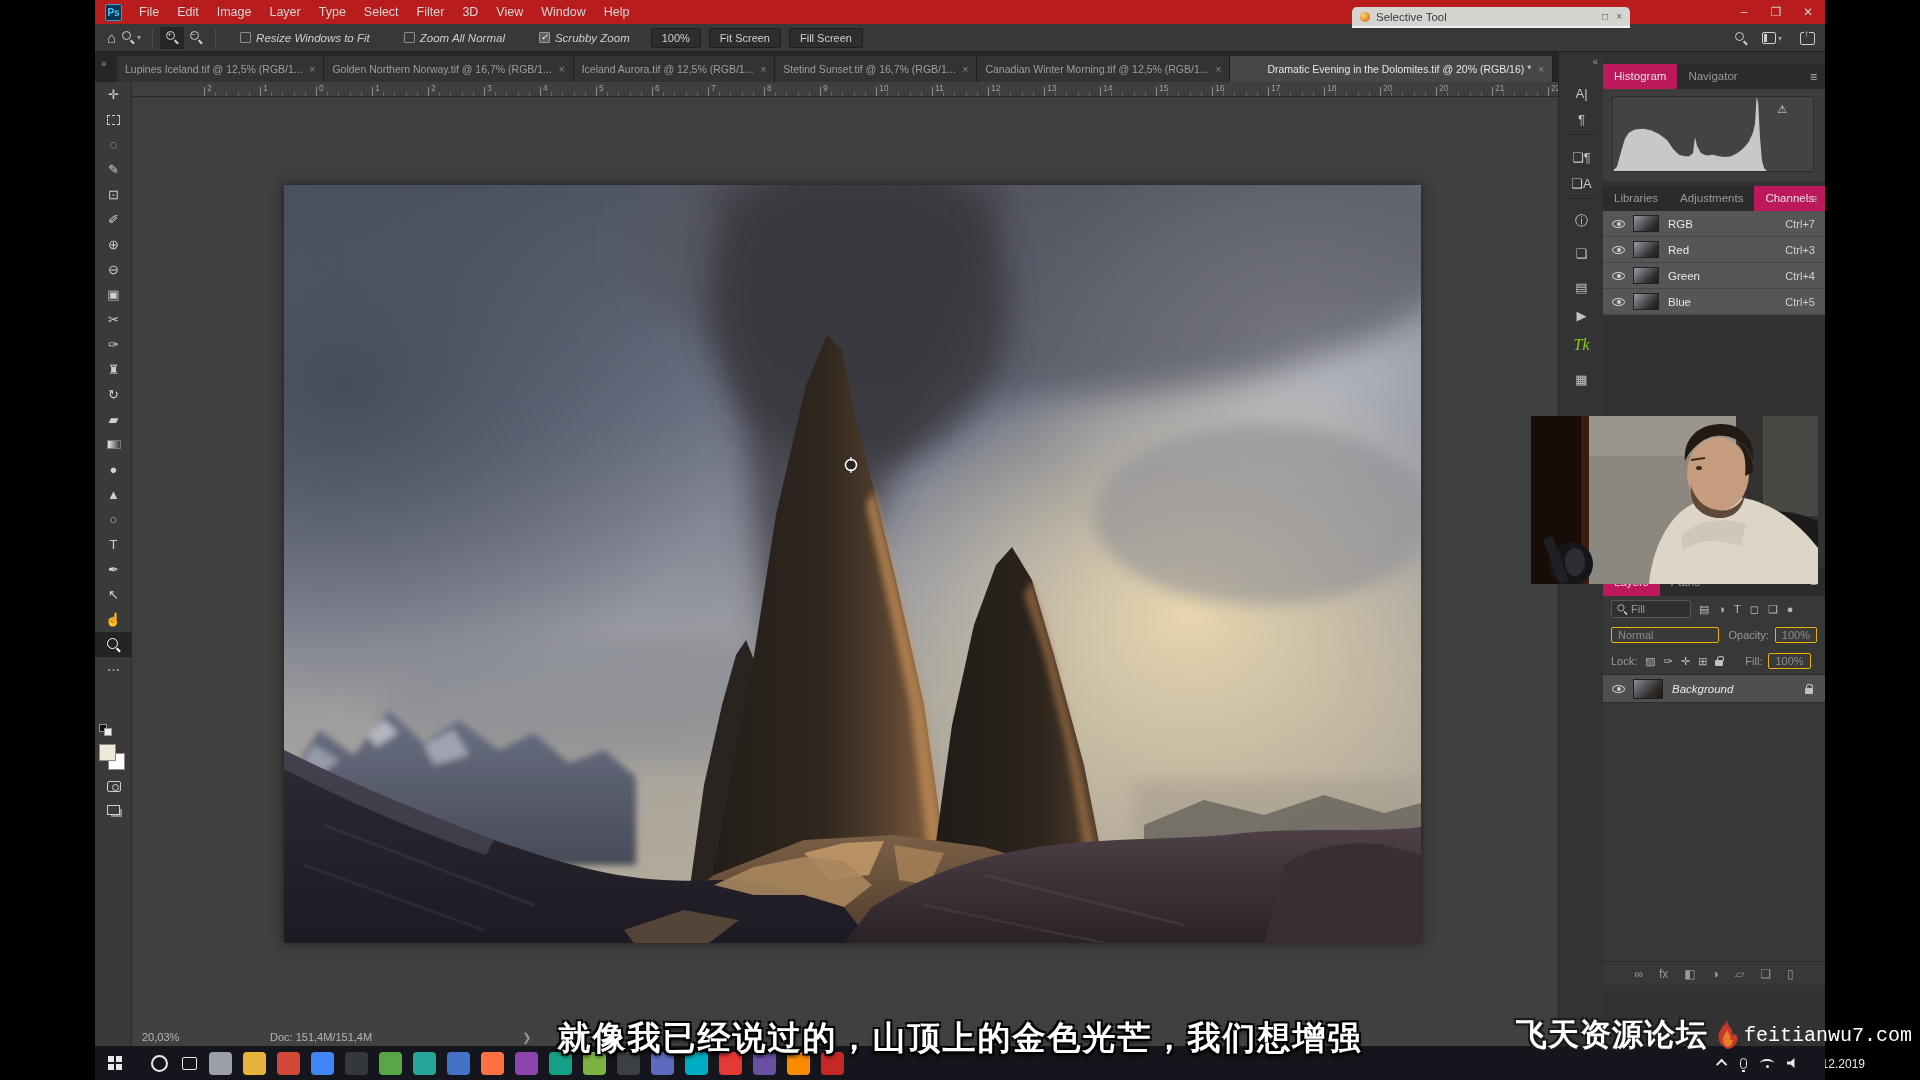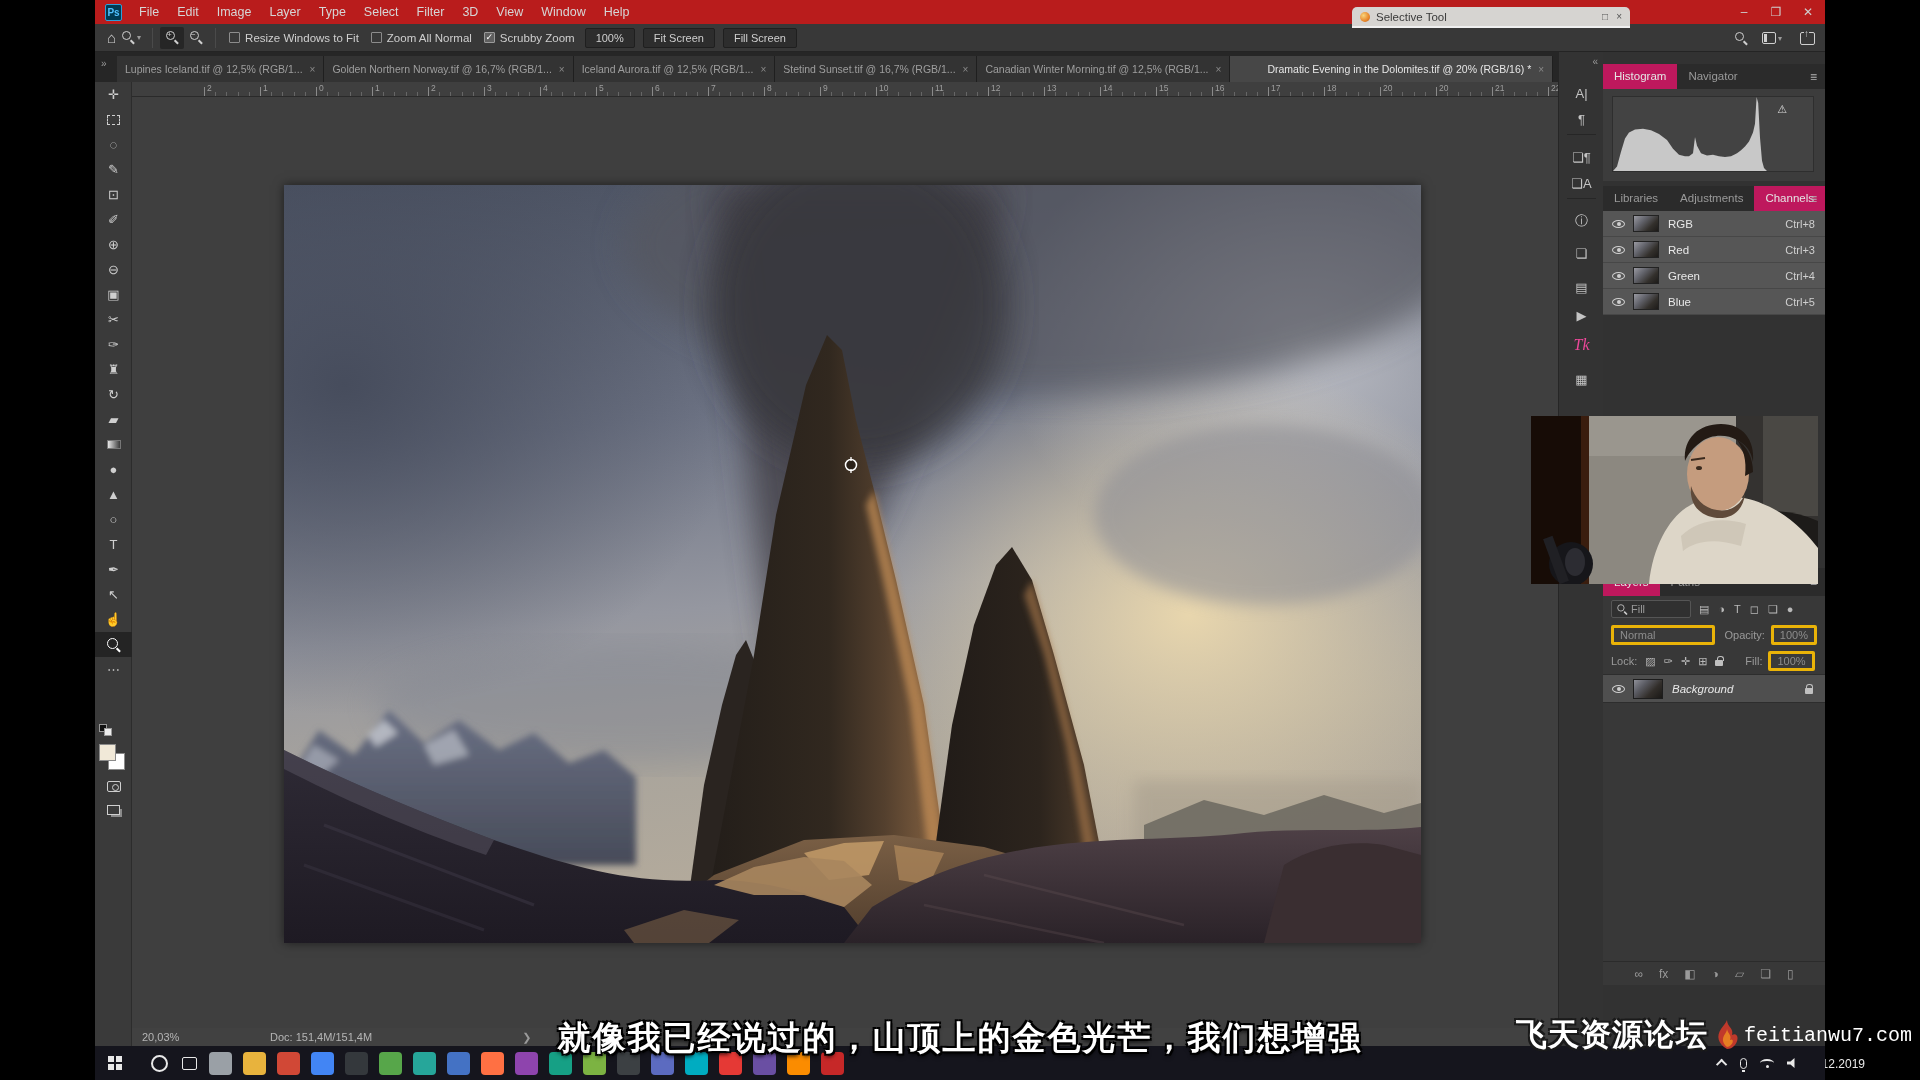--- a/index.html
+++ b/index.html
@@ -29,21 +29,21 @@
     border-bottom:1px solid #242424; display:flex; align-items:center; color:#cfcfcf; }
   .ob-sep { width:1px; height:20px; background:#4a4a4a; margin:0 7px; }
   #home-icon { font-size:15px; margin:0 6px 0 12px; }
   .magwrap { position:relative; width:13px; height:13px; display:inline-block; }
   .magwrap .lens { position:absolute; left:0; top:0; width:9px; height:9px; border:1.6px solid #cfcfcf; border-radius:50%; }
   .magwrap .tail { position:absolute; width:5px; height:1.6px; background:#cfcfcf; transform:rotate(45deg); left:8px; top:10px; }
   .magwrap .sign { position:absolute; left:1.5px; top:-1px; font-size:8px; color:#cfcfcf; }
   .ob-caret { font-size:8px; color:#9a9a9a; margin:0 4px 0 2px; }
   .ob-zoombtn { width:24px; height:22px; display:flex; align-items:center; justify-content:center; border-radius:2px; }
   .ob-zoombtn.pressed { background:#262626; }
-  .cb-wrap { display:flex; align-items:center; margin:0 6px; }
+  .cb-wrap { display:flex; align-items:center; margin:0 17px;font-style:italic; }
   .cb { width:11px; height:11px; border:1px solid #8c8c8c; border-radius:1px; margin-right:5px;
     font-size:9px; line-height:9px; text-align:center; color:#fff; }
   .cb.checked { background:#5f5f5f; border-color:#9a9a9a; }
   .cb-label { font-size:11.5px; color:#cfcfcf; }
   .ob-btn { background:#2d2d2d; border:1px solid #1f1f1f; border-radius:2px; color:#cfcfcf; font-size:11px;
     padding:3px 10px; margin:0 4px; }
   #ob-right { position:absolute; right:10px; top:0; height:28px; display:flex; align-items:center; gap:14px; }
   .ob-share { width:15px; height:13px; border:1.4px solid #cfcfcf; border-radius:2px; position:relative; }
   .ob-share::after { content:"↑"; position:absolute; left:3px; top:-5px; font-size:10px; color:#cfcfcf; background:#383838; }
   .ob-workspace { width:14px; height:12px; border:1.4px solid #cfcfcf; border-radius:2px; position:relative; }
@@ -93,21 +93,21 @@
     color:#b5b5b5; font-size:11px; display:flex; align-items:center; }
   #status-zoom { margin-left:10px; width:90px; }
   #status-doc { margin-left:38px; }
   #status-expand { margin-left:150px; color:#9a9a9a; }
 
   
   #sidestrip { position:absolute; left:1463px; top:52px; width:45px; height:994px; background:#333333; border-left:1px solid #262626; }
   #strip-collapse { position:absolute; right:5px; top:4px; color:#9a9a9a; font-size:10px; }
   .strip-icon { position:absolute; left:0; width:45px; text-align:center; color:#c4c4c4; font-size:13px; }
   .strip-div { position:absolute; left:8px; width:29px; height:1px; background:#262626; }
-  .strip-tk { font-family:"Liberation Serif", serif; font-style:italic; font-size:16px; color:#ec4899; }
+  .strip-tk { font-family:"Liberation Serif", serif; font-style:italic; font-size:16px; color:#84cc16; }
 
   #panelcol { position:absolute; left:1508px; top:52px; width:222px; height:994px; background:#323232; }
   .ptab-row { display:flex; align-items:center; background:#2b2b2b; height:25px; position:relative; }
   .ptab { font-size:11.5px; color:#9a9a9a; padding:0 11px; line-height:25px; }
   .ptab.active { background:#be185d; color:#e4e4e4; }
   .pmenu { position:absolute; right:8px; color:#b5b5b5; font-size:12px; }
 
   #hist-body { background:#3c3c3c; padding:7px 9px 9px 9px; }
   #hist-box { position:relative; width:202px; height:76px; background:#434343; border:1px solid #2e2e2e; }
   #hist-warn { position:absolute; right:26px; top:6px; color:#d8d8d8; font-size:11px; }
@@ -120,21 +120,21 @@
   .ch-name { font-size:11.5px; color:#e8e8e8; flex:1; }
   .ch-key { font-size:11px; color:#cfcfcf; margin-right:10px; }
   .icon-row { position:absolute; display:flex; gap:17px; color:#b0b0b0; font-size:12px; }
 
   #layers-sec { position:absolute; left:0; top:516px; width:222px; }
   .lp-row { display:flex; align-items:center; height:26px; padding:0 8px; color:#9a9a9a; font-size:11px; background:#383838; }
   #lp-filter-box { display:flex; align-items:center; width:80px; height:18px; background:#303030; border:1px solid #555; border-radius:2px; padding:0 4px; margin-right:8px; }
   #lp-filter-box .magwrap { transform:scale(.8); }
   #lp-filter-label { margin-left:2px; color:#9a9a9a; font-size:11px; }
   .lp-filter-icons { display:flex; gap:9px; color:#b9b9b9; font-size:11px; align-items:center; }
-  .dim-box { background:#3a3a3a; border:3px solid #eab308; border-radius:2px; color:#8d8d8d; font-size:11px; padding:1px 6px; }
+  .dim-box { background:#3a3a3a; border:1px solid #eab308; border-radius:2px; color:#8d8d8d; font-size:11px; padding:1px 6px; }
   #blend-box { width:108px; margin-right:10px; }
   .lock-icons { display:flex; gap:8px; align-items:center; color:#b9b9b9; font-size:11px; margin:0 8px; }
   .padlock { display:inline-block; width:8px; height:6px; background:#c0c0c0; border-radius:1px; position:relative; margin-top:4px; }
   .padlock::before { content:""; position:absolute; left:1.2px; top:-4px; width:5px; height:4px;
     border:1.2px solid #c0c0c0; border-bottom:none; border-radius:3px 3px 0 0; }
   #layer-row { display:flex; align-items:center; height:29px; background:#4f4f4f; border-top:1px solid #2d2d2d; border-bottom:1px solid #2d2d2d; }
   #layer-thumb { width:30px; height:20px; border:1px solid #1d1d1d; margin-right:9px; flex:none;
     background:linear-gradient(135deg,#8f9099 0%,#5d5e66 30%,#322e2a 65%,#1a1816 100%); }
   #layer-name { font-size:11.5px; font-style:italic; color:#e8e8e8; flex:1; }
   #layer-lock { margin-right:12px; }
@@ -700,21 +700,21 @@
           <span class="ptab">Libraries</span>
           <span class="ptab">Adjustments</span>
           <span class="ptab active">Channels</span>
           <span class="pmenu">≡</span>
         </div>
         <div id="channel-rows">
             <div class="ch-row">
               <span class="eye"></span>
               <span class="ch-thumb"></span>
               <span class="ch-name">RGB</span>
-              <span class="ch-key">Ctrl+8</span>
+              <span class="ch-key">Ctrl+7</span>
             </div>
             <div class="ch-row">
               <span class="eye"></span>
               <span class="ch-thumb"></span>
               <span class="ch-name">Red</span>
               <span class="ch-key">Ctrl+3</span>
             </div>
             <div class="ch-row">
               <span class="eye"></span>
               <span class="ch-thumb"></span>

